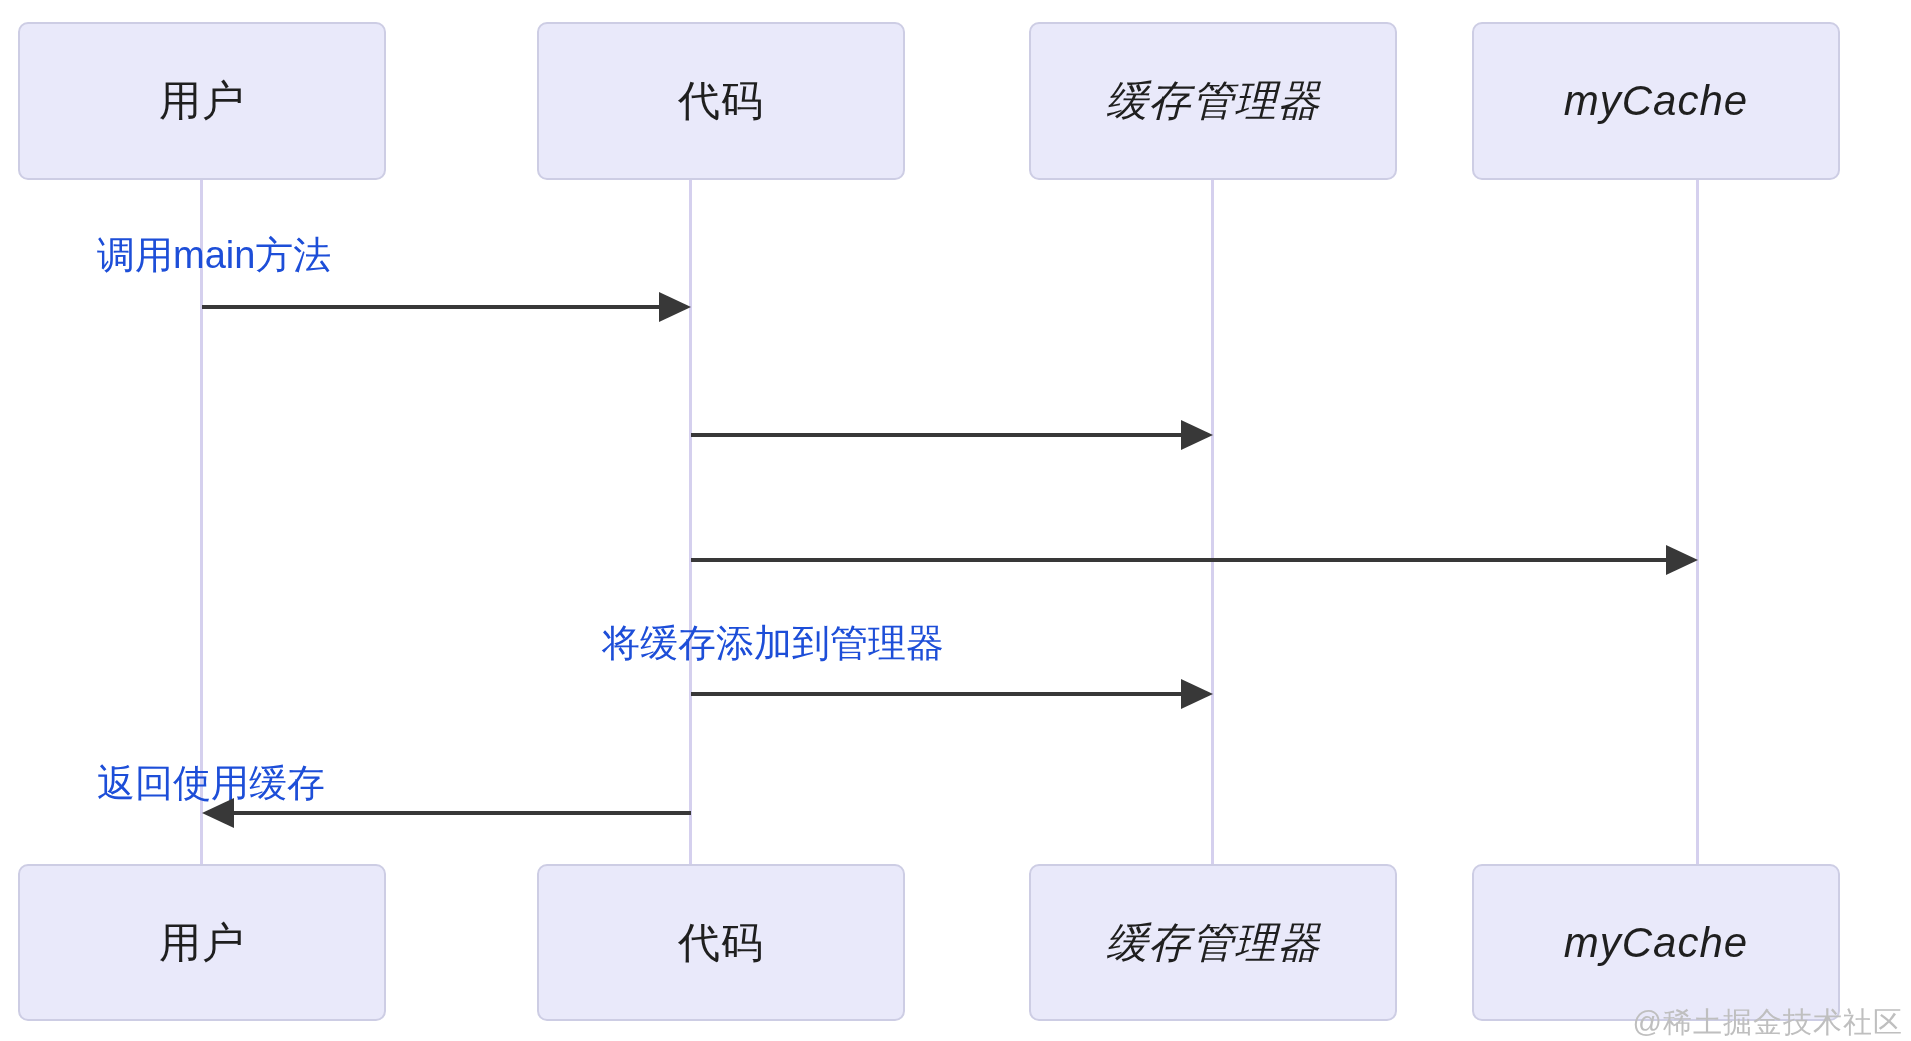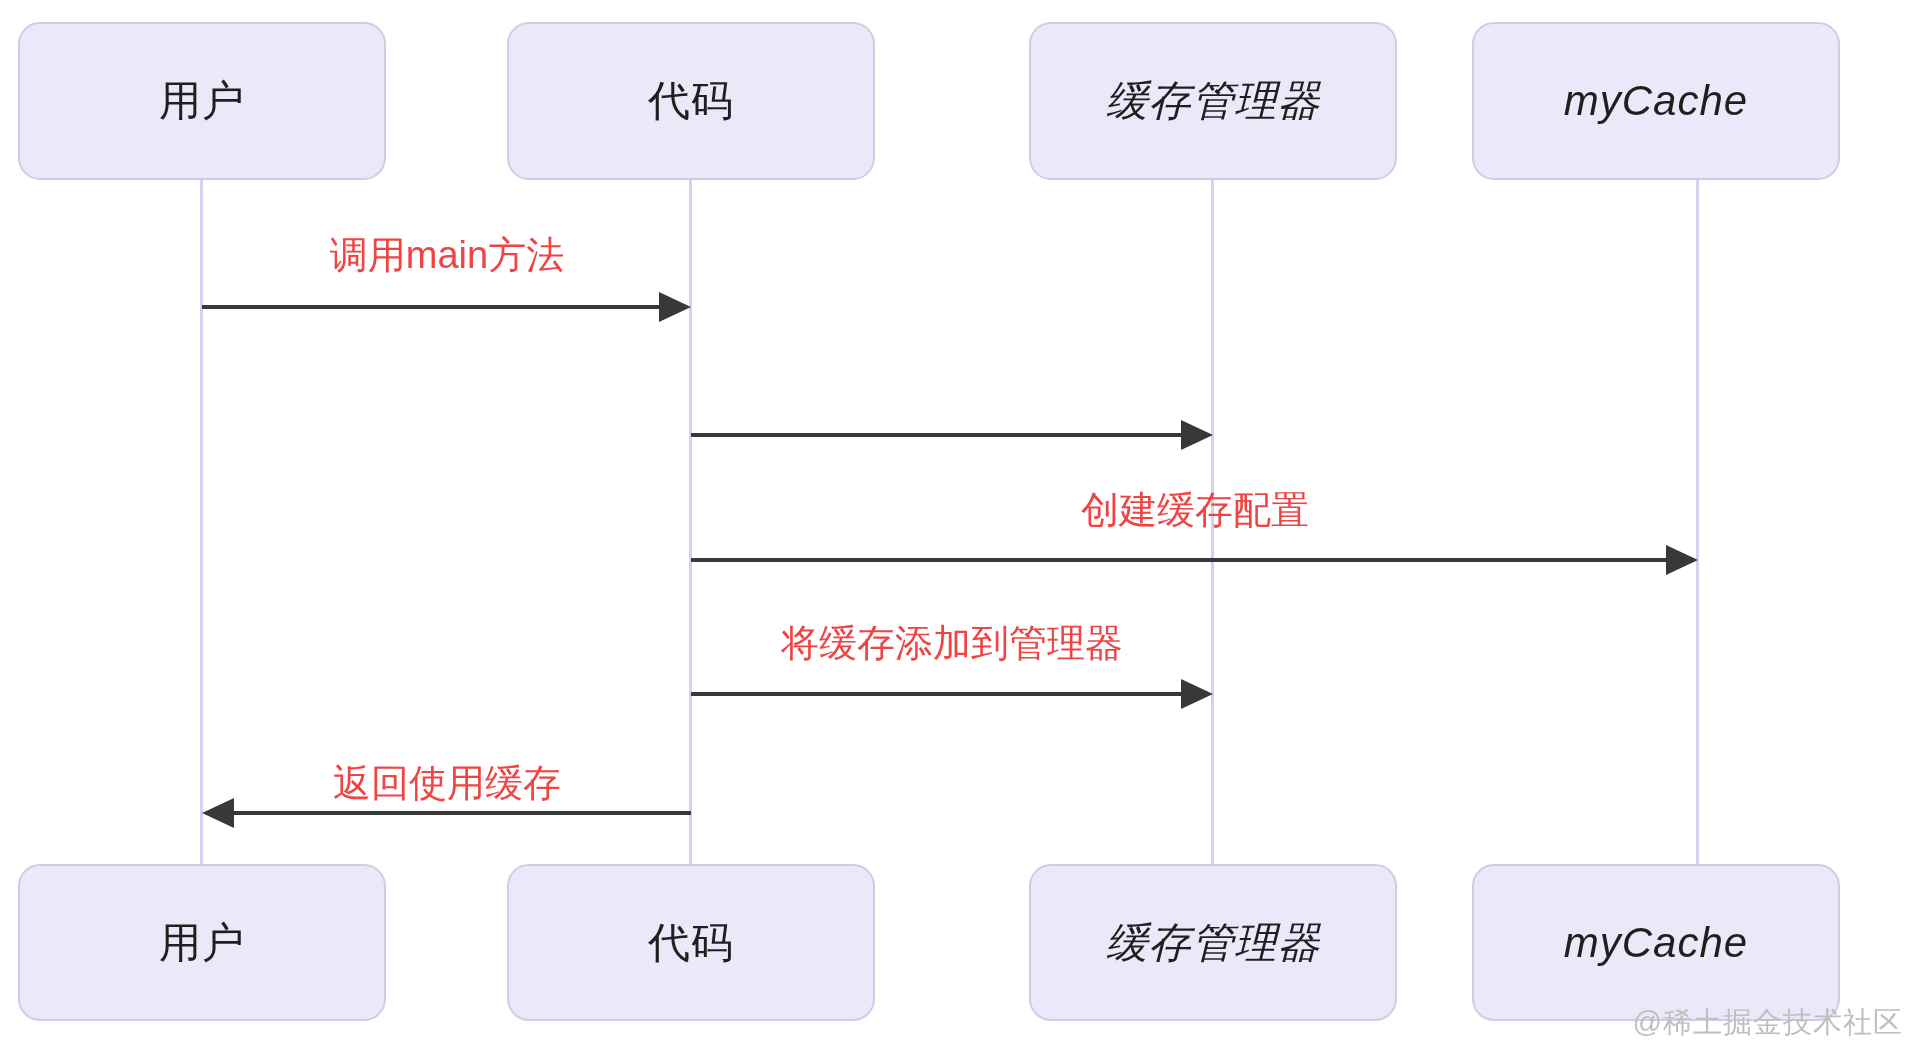--- a/index.html
+++ b/index.html
@@ -16,33 +16,33 @@
     overflow: hidden;
   }
 
   
   .actor {
     position: absolute;
     width: 368px;
     height: 158px;
     background: #E9E9FA;
     border: 2px solid #CDCDE4;
-    border-radius: 22px;
+    border-radius: 10px;
     box-sizing: border-box;
     display: flex;
     align-items: center;
     justify-content: center;
     font-size: 42px;
     color: #1f1f1f;
     letter-spacing: 1px;
   }
   .row-top    { top: 22px; }
   .row-bottom { top: 864px; height: 157px; }
   .col-1 { left: 18px;   }
-  .col-2 { left: 507px;  }
+  .col-2 { left: 537px;  }
   .col-3 { left: 1029px; font-style: italic; }
   .col-4 { left: 1472px; font-style: italic; }
 
   
   .lifeline {
     position: absolute;
     top: 180px;
     height: 684px;
     width: 3px;
     background: #D5D0EE;
@@ -51,23 +51,22 @@
   .ll-2 { left: 689px;  }
   .ll-3 { left: 1211px; }
   .ll-4 { left: 1696px; }
 
   
   .msg-label {
     position: absolute;
     width: 700px;
     height: 50px;
     line-height: 50px;
-    text-align: center;
     font-size: 38px;
-    color: #ef4444;
+    color: #1d4ed8;
   }
   .msg-line {
     position: absolute;
     height: 4px;
     background: #383838;
   }
   .msg-head {
     position: absolute;
     width: 0;
     height: 0;
@@ -127,21 +126,20 @@
   <div class="actor row-top col-3">缓存管理器</div>
   <div class="actor row-top col-4">myCache</div>
 
   <div class="msg-label lbl-1">调用main方法</div>
   <div class="msg-line line-1"></div>
   <div class="msg-head point-right head-1"></div>
 
   <div class="msg-line line-2"></div>
   <div class="msg-head point-right head-2"></div>
 
-  <div class="msg-label lbl-3">创建缓存配置</div>
   <div class="msg-line line-3"></div>
   <div class="msg-head point-right head-3"></div>
 
   <div class="msg-label lbl-4">将缓存添加到管理器</div>
   <div class="msg-line line-4"></div>
   <div class="msg-head point-right head-4"></div>
 
   <div class="msg-label lbl-5">返回使用缓存</div>
   <div class="msg-line line-5"></div>
   <div class="msg-head point-left head-5"></div>

